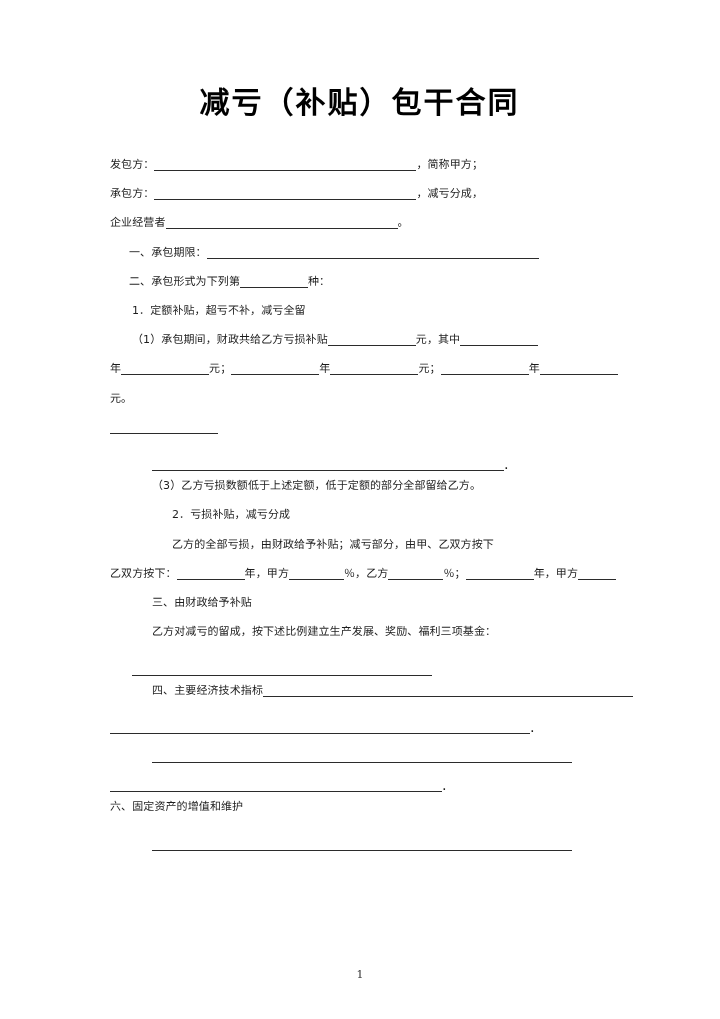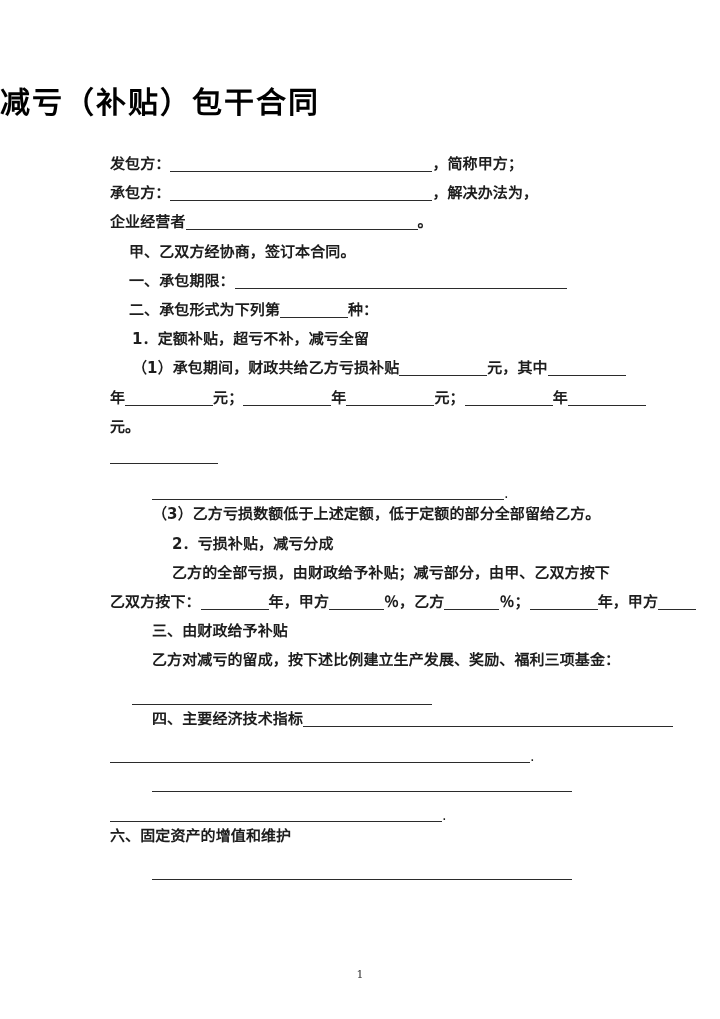--- a/index.html
+++ b/index.html
@@ -21,43 +21,42 @@
     position: absolute;
     inset: 0;
     background: #ffffff;
   }
 
   .doc-title {
     position: absolute;
     top: 78px;
     left: 0;
     width: 719px;
-    text-align: left;
+    text-align: center;
     font-family: "DejaVu Serif", "Liberation Serif", serif;
     font-size: 30px;
     font-weight: 700;
     letter-spacing: 2px;
     color: #000000;
     white-space: nowrap;
   }
 
   .body-block {
     position: absolute;
     top: 150px;
     left: 110px;
     width: 500px;
   }
 
   .ln {
-    font-size: 15px;
+    font-size: 11px;
     line-height: 29.2px;
     color: #1d1d1d;
     white-space: nowrap;
     letter-spacing: 0.1px;
-    font-weight: bold;
   }
   .ind-2 { padding-left: 19px; }
   .ind-3 { padding-left: 22px; }
   .ind-4 { padding-left: 42px; }
   .ind-5 { padding-left: 62px; }
 
   
   .blank {
     display: inline-block;
     border-bottom: 1.1px solid #2b2b2b;
@@ -109,25 +108,24 @@
 <body>
 
 <div class="page">
 
   <div class="doc-title">减亏（补贴）包干合同</div>
 
   <div class="body-block">
 
     <div class="ln"><span>发包方：</span><span class="blank b-5xl"></span><span>，简称甲方；</span></div>
 
-    <div class="ln"><span>承包方：</span><span class="blank b-5xl"></span><span>，解决办法为，</span></div>
+    <div class="ln"><span>承包方：</span><span class="blank b-5xl"></span><span>，减亏分成，</span></div>
 
     <div class="ln"><span>企业经营者</span><span class="blank b-4xl"></span><span>。</span></div>
 
-    <div class="ln ind-2">甲、乙双方经协商，签订本合同。</div>
 
     <div class="ln ind-2"><span>一、承包期限：</span><span class="blank b-7xl"></span></div>
 
     <div class="ln ind-2"><span>二、承包形式为下列第</span><span class="blank b-md"></span><span>种：</span></div>
 
     <div class="ln ind-3">1．定额补贴，超亏不补，减亏全留</div>
 
     <div class="ln ind-3"><span>（1）承包期间，财政共给乙方亏损补贴</span><span class="blank b-xl"></span><span>元，其中</span><span class="blank b-lg"></span></div>
 
     <div class="ln"><span>年</span><span class="blank b-xl"></span><span>元；</span><span class="blank b-xl"></span><span>年</span><span class="blank b-xl"></span><span>元；</span><span class="blank b-xl"></span><span>年</span><span class="blank b-lg"></span></div>

